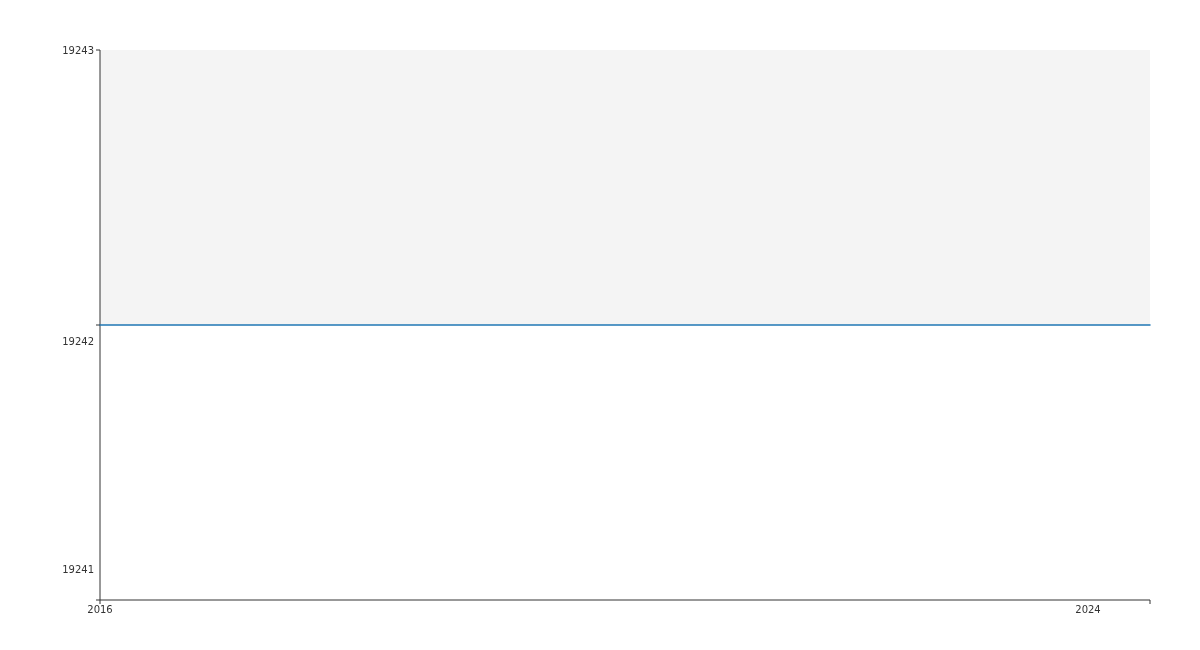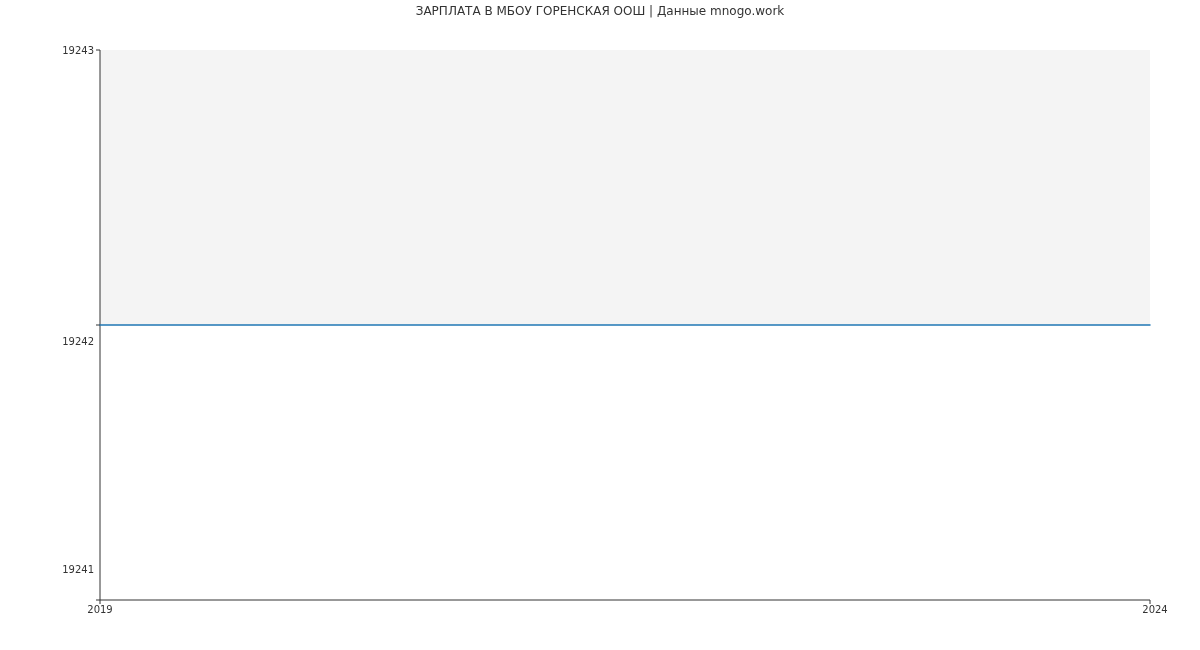--- a/index.html
+++ b/index.html
@@ -52,28 +52,27 @@
   }
   svg {
     display: block;
   }
 </style>
 </head>
 <body>
 
 <div class="chart-wrap">
 
-  <div class="title">ЗАРПЛАТА В МБОУ ГОРЕНСКАЯ ООШ | Данные mnogo.work</div>
 
   <div class="ytick" style="top:50px">19243</div>
   <div class="ytick" style="top:341px">19242</div>
   <div class="ytick" style="top:569px">19241</div>
 
-  <div class="xtick" style="left:100px">2019</div>
-  <div class="xtick" style="left:1155px">2024</div>
+  <div class="xtick" style="left:100px">2016</div>
+  <div class="xtick" style="left:1088px">2024</div>
 
   <div class="plot-area">
     <svg id="chart-svg" width="1050" height="550" viewBox="0 0 1050 550" overflow="visible">
         <path d="M 0 0 L 0 275 L 1050 275 L 1050 0 Z" fill="#f4f4f4" stroke="none"></path>
         <line x1="0" y1="0" x2="0" y2="550" stroke="#333" stroke-width="1"></line>
         <line x1="0" y1="550" x2="1050" y2="550" stroke="#333" stroke-width="1"></line>
         <line x1="-4" y1="550" x2="0" y2="550" stroke="#333" stroke-width="1"></line>
         <line x1="-4" y1="275" x2="0" y2="275" stroke="#333" stroke-width="1"></line>
         <line x1="-4" y1="0" x2="0" y2="0" stroke="#333" stroke-width="1"></line>
         <line x1="0" y1="550" x2="0" y2="554" stroke="#333" stroke-width="1"></line>

